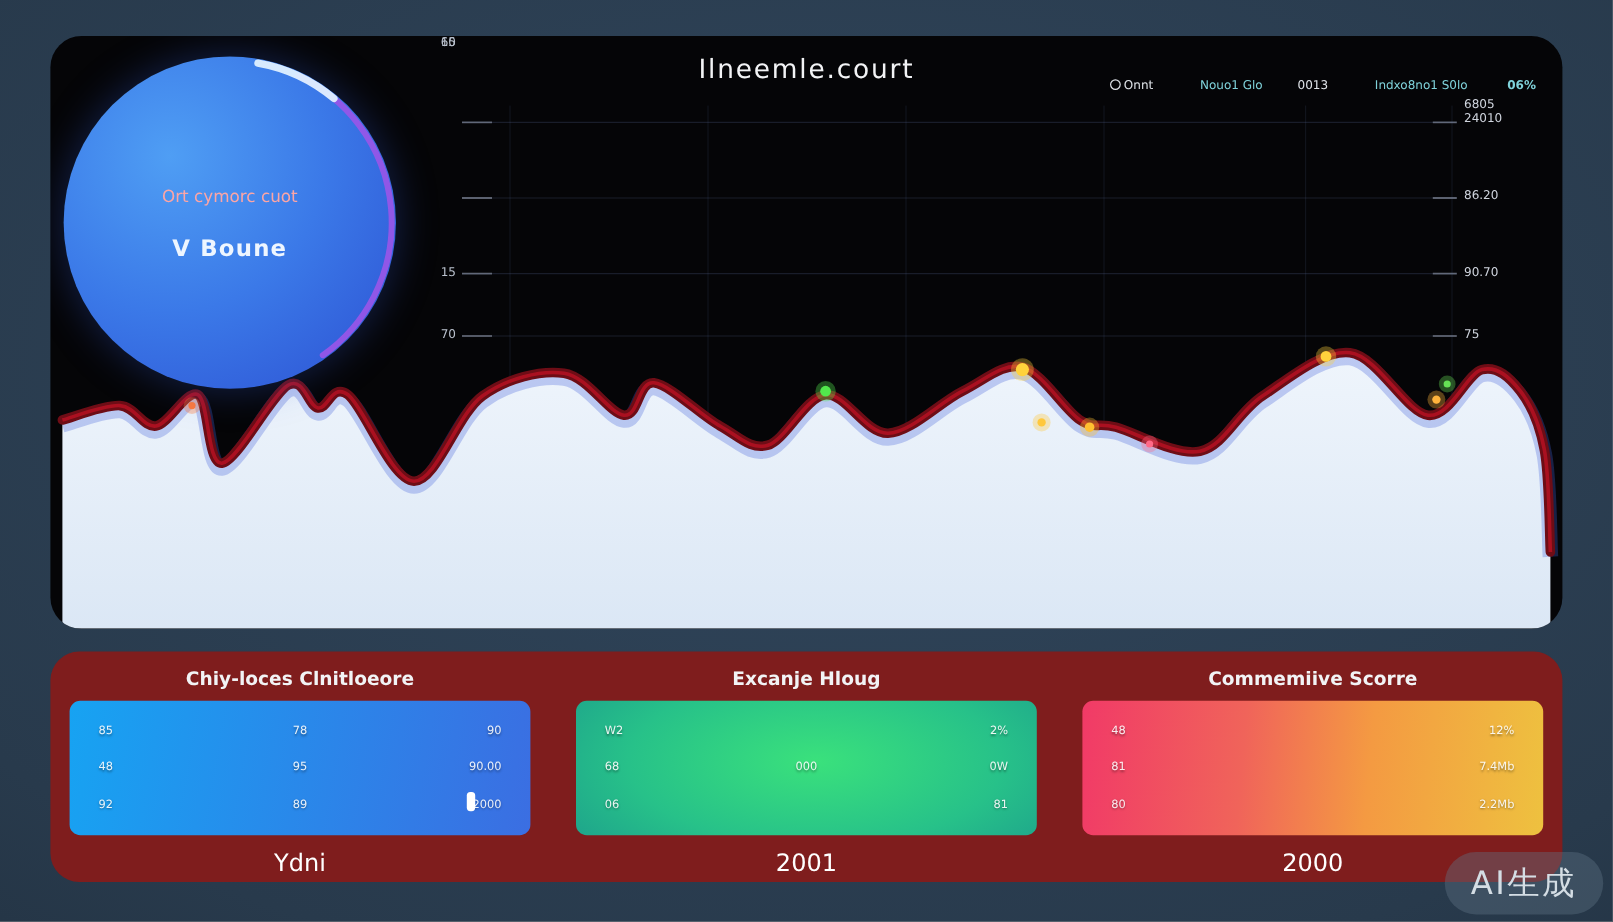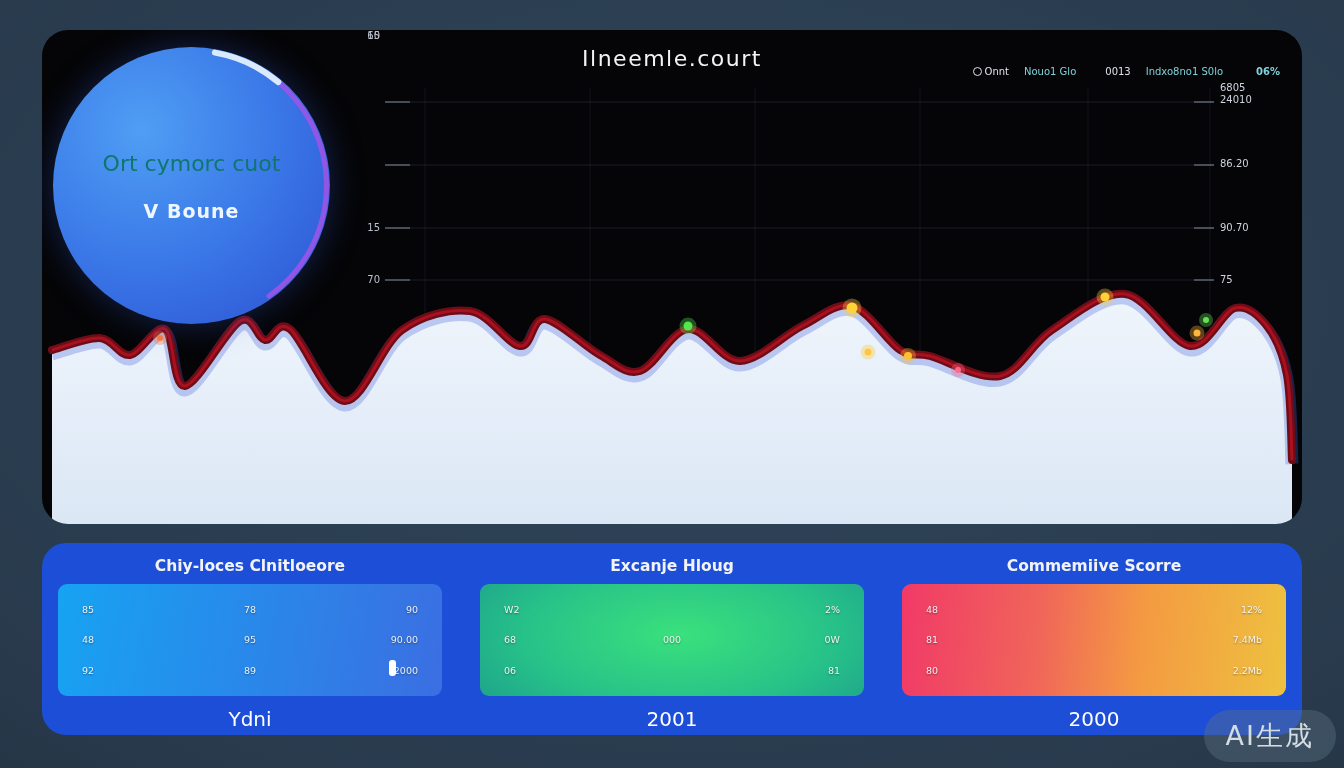--- a/index.html
+++ b/index.html
@@ -7,53 +7,53 @@
     width:1344px;height:768px;position:relative;overflow:hidden;
     font-family:"DejaVu Sans",sans-serif;
     background:radial-gradient(120% 125% at 52% 40%, #31465c 0%, #283a4c 55%, #1a2734 100%);
   }
   .panel-top{
     position:absolute;left:42px;top:30px;width:1260px;height:494px;
     background:#050507;border-radius:26px;overflow:hidden;
   }
   .panel-bottom{
     position:absolute;left:42px;top:543px;width:1260px;height:192px;
-    background:#1d4ed8;border-radius:24px;overflow:hidden;
+    background:#7f1d1d;border-radius:24px;overflow:hidden;
   }
   .chart-title{
     position:absolute;top:16px;left:0;right:0;text-align:center;
     font-size:22px;letter-spacing:1.5px;color:#f2f3f5;font-weight:500;
   }
   .legend{
     position:absolute;top:36px;right:22px;display:flex;gap:15px;
     font-size:10px;align-items:center;white-space:nowrap;
   }
   .lg-white{color:#dfe3e8;}
-  .lg-teal{color:#7fd2da;}
+  .lg-teal{color:#7fd2da;margin-left:24px;}
   .lg-strong{font-weight:bold;}
   .ring{display:inline-block;width:7px;height:7px;border:1.5px solid #dfe3e8;border-radius:50%;margin-right:3px;vertical-align:-1px;}
   .yl{position:absolute;left:302px;width:36px;text-align:right;font-size:10px;color:#b9c0cc;}
   .yl:nth-of-type(1){top:66px;}  .yl:nth-of-type(2){top:129px;}
   .yl:nth-of-type(3){top:192px;} .yl:nth-of-type(4){top:244px;}
   .yr{position:absolute;left:1178px;font-size:10px;color:#cfd4dd;}
   .yr.r1{top:52px;} .yr.r2{top:64px;} .yr.r3{top:128px;} .yr.r4{top:192px;} .yr.r5{top:244px;}
   svg.chart{position:absolute;left:0;top:0;}
   .gauge{position:absolute;left:11px;top:17px;width:277px;height:277px;}
   .gauge-circle{
     position:absolute;inset:0;border-radius:50%;
     background:radial-gradient(circle at 32% 30%, #4f9ef4 0%, #3b79e8 48%, #2c50d2 100%);
     box-shadow:0 0 34px rgba(50,90,210,0.35);
   }
   .gauge-arcs{position:absolute;left:0;top:0;}
   .gauge-text{
     position:absolute;inset:0;display:flex;flex-direction:column;
     align-items:center;justify-content:center;text-align:center;color:#ecf5fe;
   }
   .gauge-value{font-size:58px;line-height:1;font-weight:500;letter-spacing:2px;}
-  .gauge-subtitle{font-size:22px;margin-top:2px;color:#0f766e;}
+  .gauge-subtitle{font-size:14px;margin-top:2px;color:#fca5a5;}
   .gauge-caption{font-size:19px;margin-top:24px;font-weight:bold;color:#eef6ff;letter-spacing:1px;}
   .cards{position:absolute;inset:0;display:flex;padding:12px 16px 0 16px;gap:38px;}
   .card{flex:1;display:flex;flex-direction:column;align-items:center;min-width:0;}
   .card-title{font-size:15.5px;font-weight:bold;color:#f2f3f5;margin:2px 0 9px;white-space:nowrap;}
   .card-box{width:100%;height:112px;border-radius:9px;position:relative;}
   .g1{background:linear-gradient(100deg,#17a3f2 0%,#3b6ee2 100%);}
   .g2{background:linear-gradient(90deg,#bd4a5d 0%,#cd5740 46%,#d4623a 49.5%,#e7ba3d 50.5%,#e6bb40 100%);}
   .g3{background:radial-gradient(90% 140% at 52% 45%,#3ae17c 0%,#27c189 45%,#1b9a8c 80%,#188a88 100%);}
   .g4{background:linear-gradient(95deg,#f13a67 0%,#f0645a 35%,#f49a42 62%,#eec13f 100%);}
   .mini-grid{

